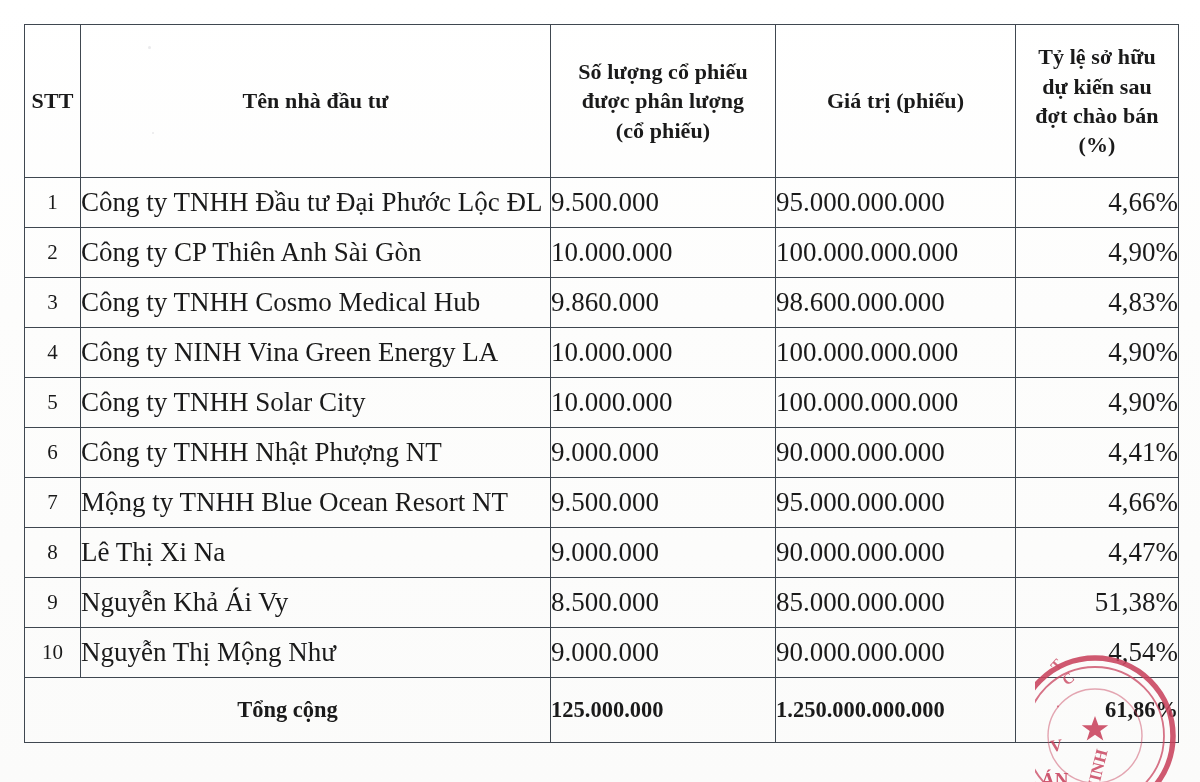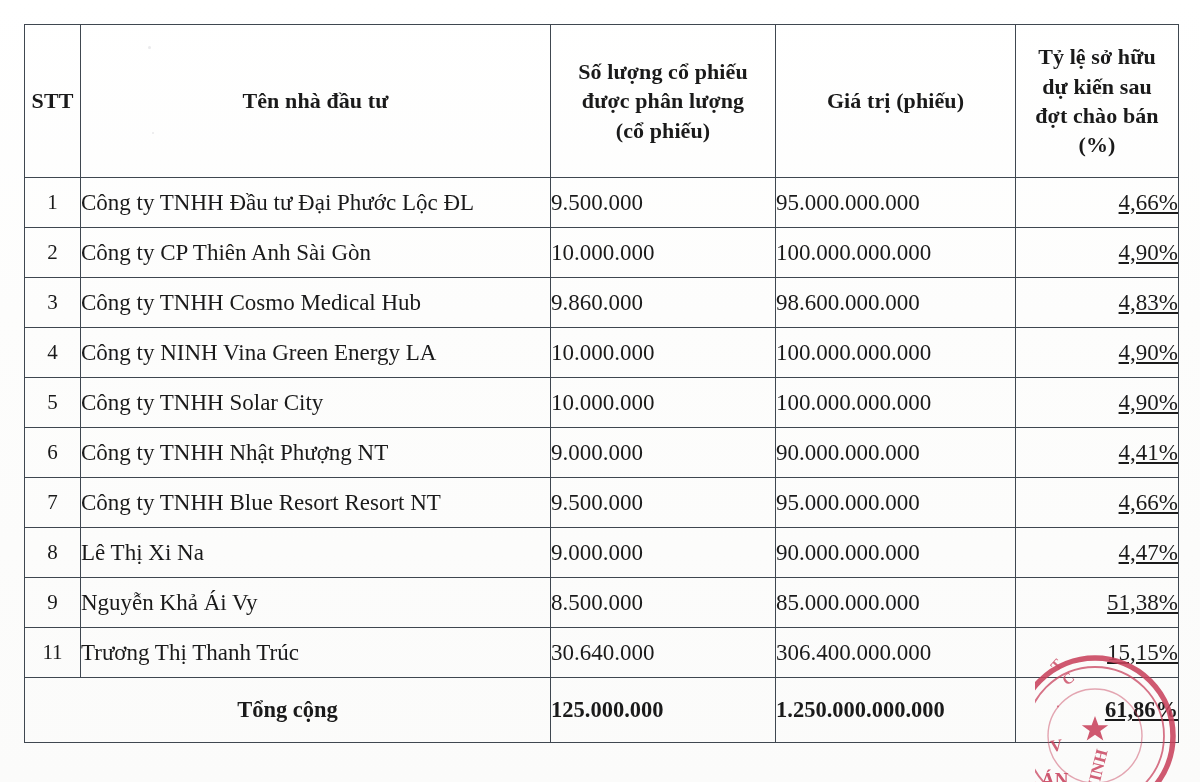--- a/index.html
+++ b/index.html
@@ -71,21 +71,21 @@
     text-align: center;
     height: 152px;
     letter-spacing: 0.1px;
   }
   thead th .hl {
     display: block;
   }
 
   tbody td {
     height: 49px;
-    font-size: 23px;
+    font-size: 27px;
     line-height: 1.2;
   }
 
   td.stt {
     text-align: center;
     font-size: 21px;
   }
   td.name {
     text-align: left;
     padding-left: 14px;
@@ -93,21 +93,20 @@
   }
   td.num {
     text-align: left;
     padding-right: 14px;
     white-space: nowrap;
   }
   td.pct {
     text-align: right;
     padding-right: 14px;
     white-space: nowrap;
-    text-decoration: underline;
   }
 
   tr.total-row td {
     height: 64px;
     font-weight: bold;
     font-size: 22.5px;
   }
   tr.total-row td.total-label {
     text-align: center;
   }
@@ -225,45 +224,45 @@
           </tr>
           <tr>
             <td class="stt">6</td>
             <td class="name">Công ty TNHH Nhật Phượng NT</td>
             <td class="num">9.000.000</td>
             <td class="num">90.000.000.000</td>
             <td class="pct">4,41%</td>
           </tr>
           <tr>
             <td class="stt">7</td>
-            <td class="name">Công ty TNHH Blue Resort Resort NT</td>
+            <td class="name">Mộng ty TNHH Blue Ocean Resort NT</td>
             <td class="num">9.500.000</td>
             <td class="num">95.000.000.000</td>
             <td class="pct">4,66%</td>
           </tr>
           <tr>
             <td class="stt">8</td>
             <td class="name">Lê Thị Xi Na</td>
             <td class="num">9.000.000</td>
             <td class="num">90.000.000.000</td>
             <td class="pct">4,47%</td>
           </tr>
           <tr>
             <td class="stt">9</td>
             <td class="name">Nguyễn Khả Ái Vy</td>
             <td class="num">8.500.000</td>
             <td class="num">85.000.000.000</td>
             <td class="pct">51,38%</td>
           </tr>
           <tr>
-            <td class="stt">11</td>
-            <td class="name">Trương Thị Thanh Trúc</td>
-            <td class="num">30.640.000</td>
-            <td class="num">306.400.000.000</td>
-            <td class="pct">15,15%</td>
+            <td class="stt">10</td>
+            <td class="name">Nguyễn Thị Mộng Như</td>
+            <td class="num">9.000.000</td>
+            <td class="num">90.000.000.000</td>
+            <td class="pct">4,54%</td>
           </tr>
         </tbody>
 
       <tfoot>
         <tr class="total-row">
           <td class="total-label" colspan="2">Tổng cộng</td>
           <td class="num">125.000.000</td>
           <td class="num">1.250.000.000.000</td>
           <td class="pct">61,86%</td>
         </tr>

